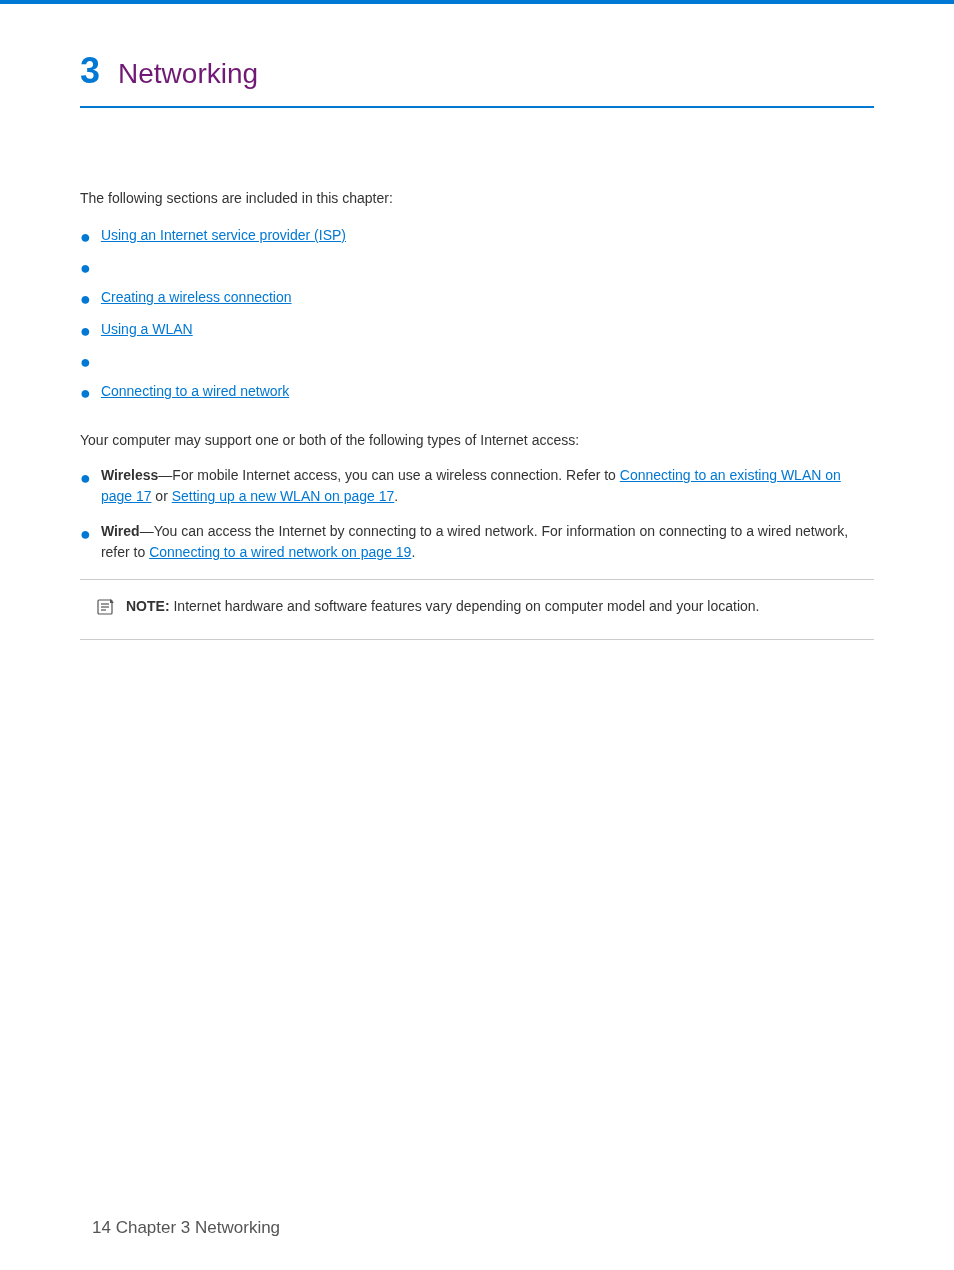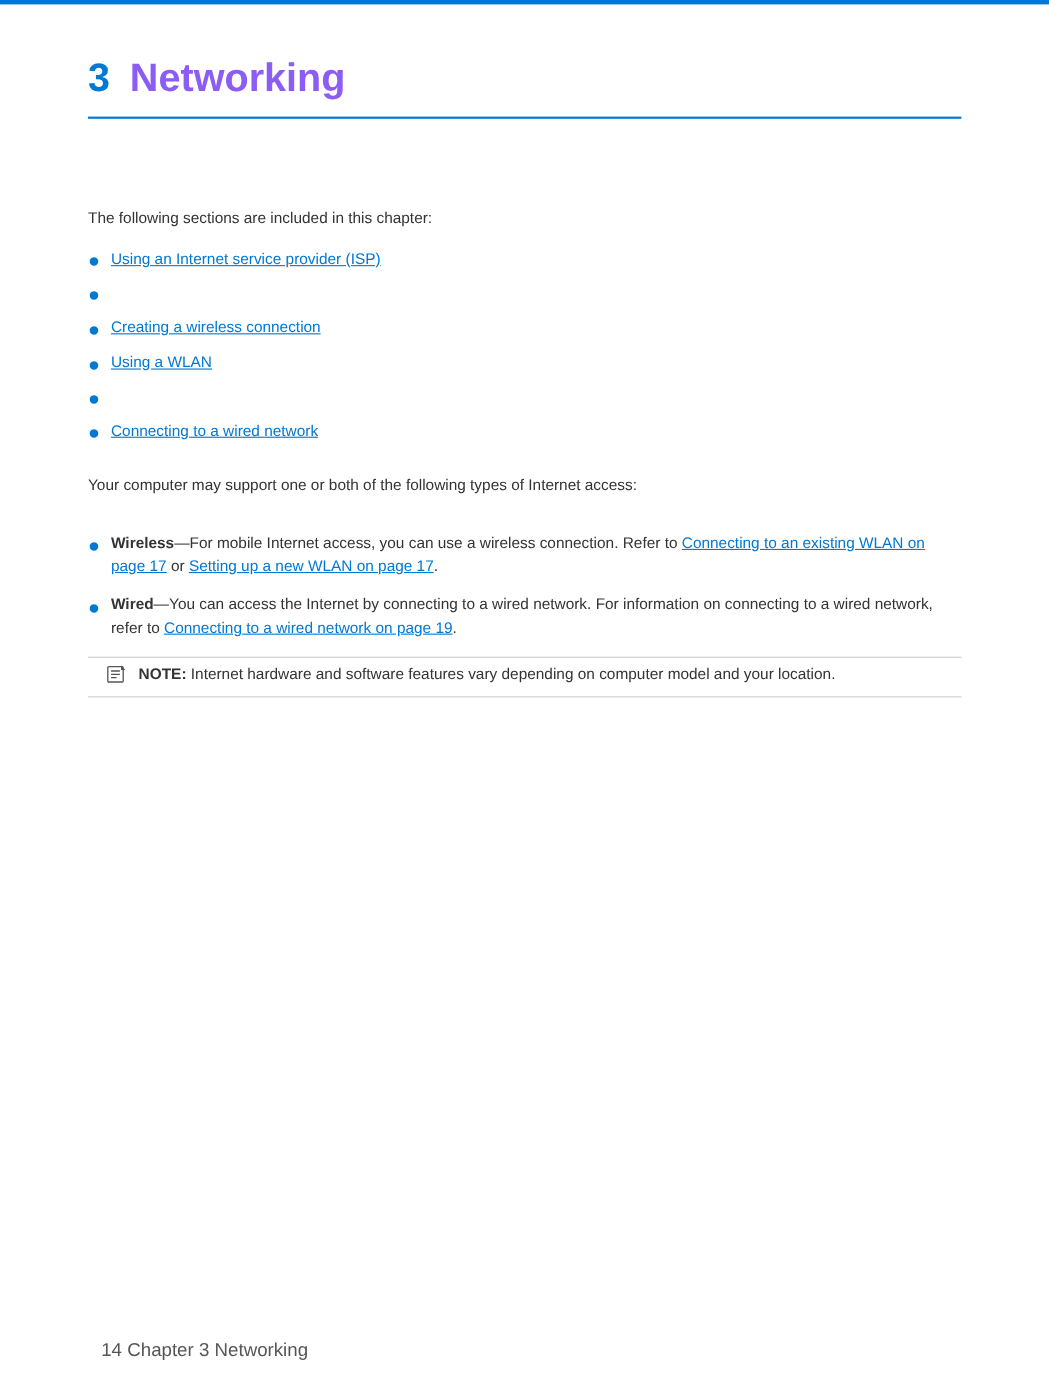--- a/index.html
+++ b/index.html
@@ -43,23 +43,23 @@
       padding-bottom: 8px;
     }
 
     .chapter-number {
       font-size: 36px;
       font-weight: bold;
       color: #0078d4;
     }
 
     .chapter-title {
-      font-size: 36px;
-      font-weight: bold;
-      color: #8b5cf6;
+      font-size: 28px;
+      font-weight: normal;
+      color: #701a75;
     }
 
     .intro-text {
       margin-bottom: 16px;
       color: #333333;
     }
 
     .toc-list {
       list-style: none;
       margin-bottom: 24px;
@@ -79,21 +79,21 @@
       flex-shrink: 0;
     }
 
     a {
       color: #0078d4;
       text-decoration: underline;
       cursor: pointer;
     }
 
     .body-text {
-      margin-bottom: 32px;
+      margin-bottom: 14px;
       color: #333333;
     }
 
     .bullet-list {
       list-style: none;
       margin-bottom: 16px;
     }
 
     .bullet-list li {
       display: flex;
@@ -105,21 +105,21 @@
       margin-top: 1px;
     }
 
     .bullet-list .item-content {
       flex: 1;
     }
 
     .note-box {
       border-top: 1px solid #cccccc;
       border-bottom: 1px solid #cccccc;
-      padding: 4px 16px;
+      padding: 16px 16px;
       margin-top: 8px;
       display: flex;
       align-items: flex-start;
       gap: 10px;
     }
 
     .note-icon {
       flex-shrink: 0;
       margin-top: 1px;
     }

